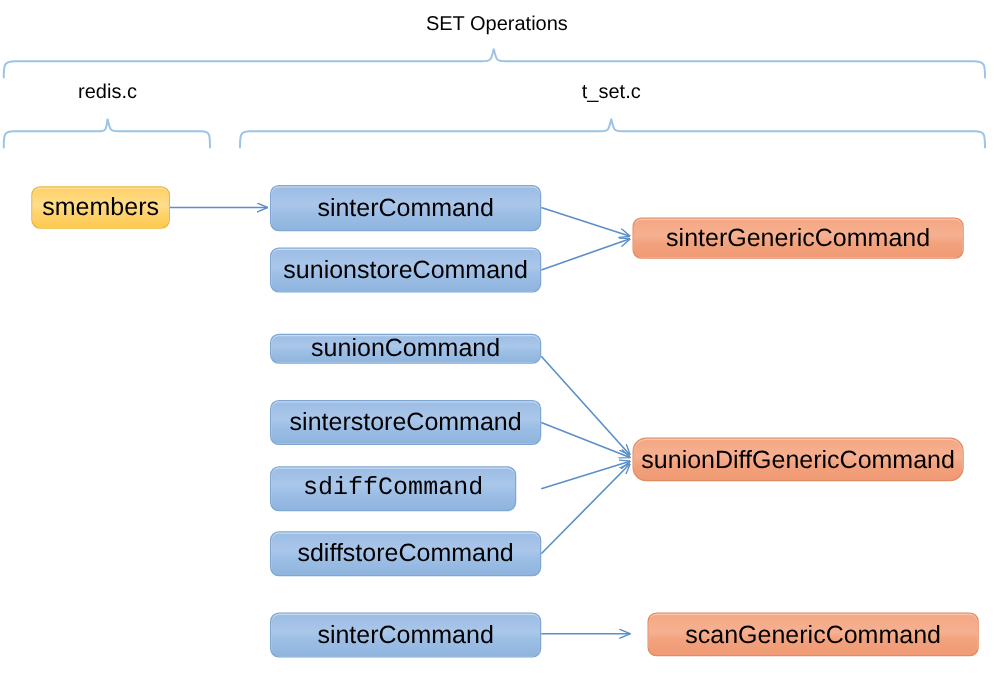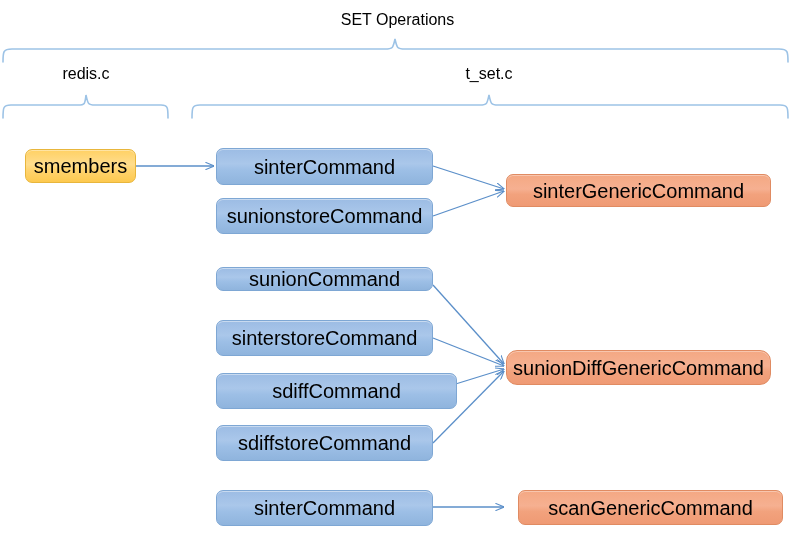--- a/index.html
+++ b/index.html
@@ -151,21 +151,21 @@
   <div class="node node-yellow" style="left:25px; top:149px; width:111px; height:34px;">smembers</div>
 
   <div class="node node-blue" style="left:216px; top:148px; width:217px; height:37px;">sinterCommand</div>
 
   <div class="node node-blue" style="left:216px; top:198px; width:217px; height:36px;">sunionstoreCommand</div>
 
   <div class="node node-blue" style="left:216px; top:267px; width:217px; height:24px;">sunionCommand</div>
 
   <div class="node node-blue" style="left:216px; top:320px; width:217px; height:36px;">sinterstoreCommand</div>
 
-  <div class="node node-blue" style="left:216px; top:373px; width:241px; height:36px;">sdiffCommand</div>
+  <div class="node node-blue" style="left:216px; top:373px; width:197px; height:36px;font-family:Liberation Mono, monospace;">sdiffCommand</div>
 
   <div class="node node-blue" style="left:216px; top:425px; width:217px; height:36px;">sdiffstoreCommand</div>
 
   <div class="node node-blue" style="left:216px; top:490px; width:217px; height:36px;">sinterCommand</div>
 
   <div class="node node-orange" style="left:506px; top:174px; width:265px; height:33px;">sinterGenericCommand</div>
 
   <div class="node node-orange" style="left:506px; top:350px; width:265px; height:35px;border-radius:11px;">sunionDiffGenericCommand</div>
 
   <div class="node node-orange" style="left:506px; top:490px; width:265px; height:35px;margin-left:12px;">scanGenericCommand</div>

